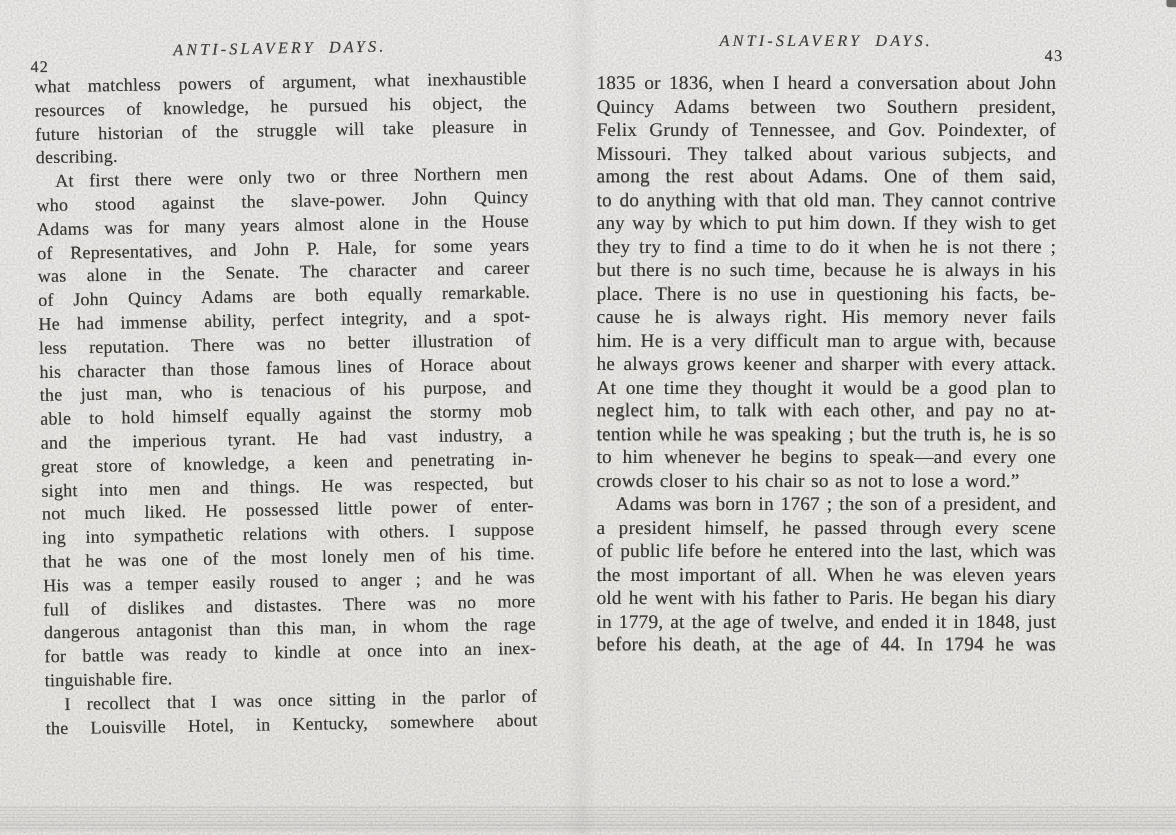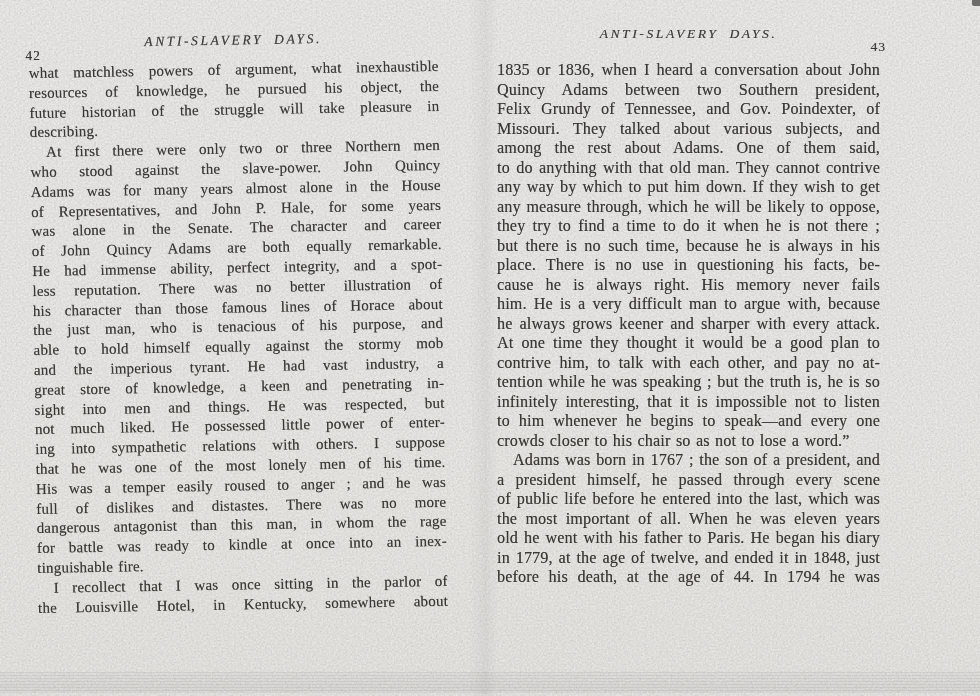--- a/index.html
+++ b/index.html
@@ -113,31 +113,29 @@
       <span class="pagenum pagenum-right">43</span>
       <div class="running-header">ANTI-SLAVERY DAYS.</div>
       <div class="body-text body-right">
           <div class="tline">1835 or 1836, when I heard a conversation about John</div>
           <div class="tline">Quincy Adams between two Southern president,</div>
           <div class="tline">Felix Grundy of Tennessee, and Gov. Poindexter, of</div>
           <div class="tline">Missouri. They talked about various subjects, and</div>
           <div class="tline">among the rest about Adams. One of them said,</div>
           <div class="tline">to do anything with that old man. They cannot contrive</div>
           <div class="tline">any way by which to put him down. If they wish to get</div>
-          <div class="tline">any measure through, which he will be likely to oppose,</div>
           <div class="tline">they try to find a time to do it when he is not there ;</div>
           <div class="tline">but there is no such time, because he is always in his</div>
           <div class="tline">place. There is no use in questioning his facts, be-</div>
           <div class="tline">cause he is always right. His memory never fails</div>
           <div class="tline">him. He is a very difficult man to argue with, because</div>
           <div class="tline">he always grows keener and sharper with every attack.</div>
           <div class="tline">At one time they thought it would be a good plan to</div>
-          <div class="tline">contrive him, to talk with each other, and pay no at-</div>
+          <div class="tline">neglect him, to talk with each other, and pay no at-</div>
           <div class="tline">tention while he was speaking ; but the truth is, he is so</div>
-          <div class="tline">infinitely interesting, that it is impossible not to listen</div>
           <div class="tline">to him whenever he begins to speak—and every one</div>
           <div class="tline pend">crowds closer to his chair so as not to lose a word.”</div>
           <div class="tline indent">Adams was born in 1767 ; the son of a president, and</div>
           <div class="tline">a president himself, he passed through every scene</div>
           <div class="tline">of public life before he entered into the last, which was</div>
           <div class="tline">the most important of all. When he was eleven years</div>
           <div class="tline">old he went with his father to Paris. He began his diary</div>
           <div class="tline">in 1779, at the age of twelve, and ended it in 1848, just</div>
           <div class="tline">before his death, at the age of 44. In 1794 he was</div>
         </div>

